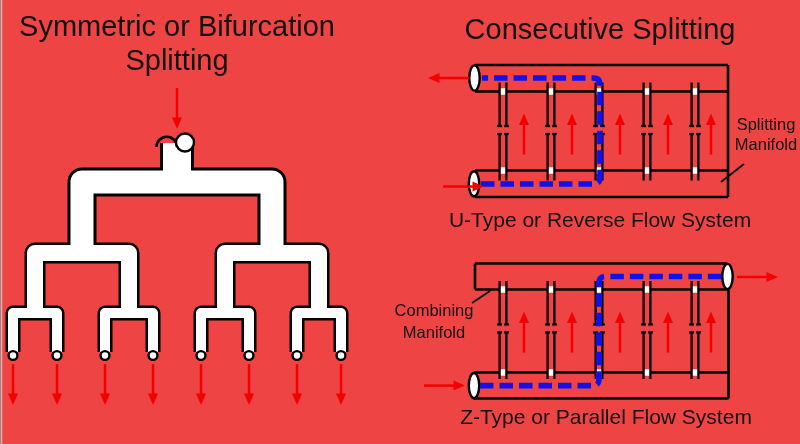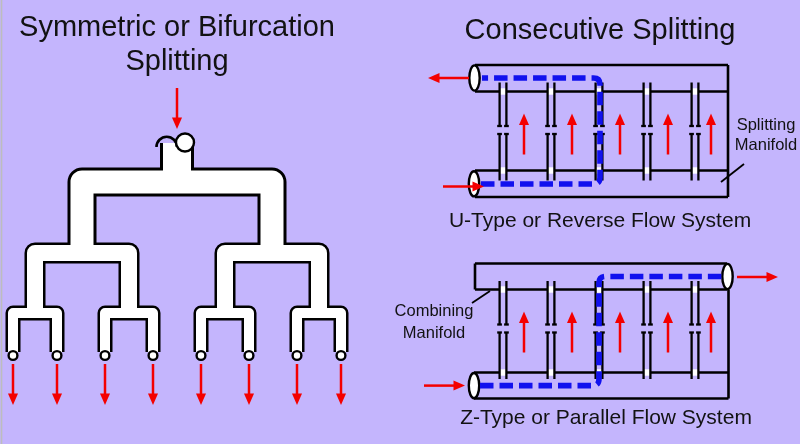--- a/index.html
+++ b/index.html
@@ -1,16 +1,16 @@
 <!DOCTYPE html>
 <html style="--red: #F40000; --blue: #1111EE; --line: #000000; --ink: #121212; --edge: #BDBDBD;"><head>
 <meta charset="utf-8">
 <style>
   html,body{margin:0;padding:0;background:#fff;}
-  .canvas{width:800px;height:444px;position:relative;background:#c4b5fd;overflow:hidden;}
+  .canvas{width:800px;height:444px;position:relative;background:#ef4444;overflow:hidden;}
   svg{display:block;}
   text{font-family:"Liberation Sans","DejaVu Sans",sans-serif;fill:var(--ink,#111);}
   .t-title{font-size:29px;}
   .t-cap{font-size:21px;}
   .t-lbl{font-size:16.5px;}
   .ln{stroke:var(--line,#000);stroke-width:2.6;fill:none;}
   .ln-thin{stroke:var(--line,#000);stroke-width:1.8;fill:none;}
   .wgap{fill:#fff;stroke:none;}
   .wfill{fill:#fff;stroke:var(--line,#000);stroke-width:2.4;}
   .tree-b{stroke:var(--line,#000);fill:none;stroke-linejoin:round;}

